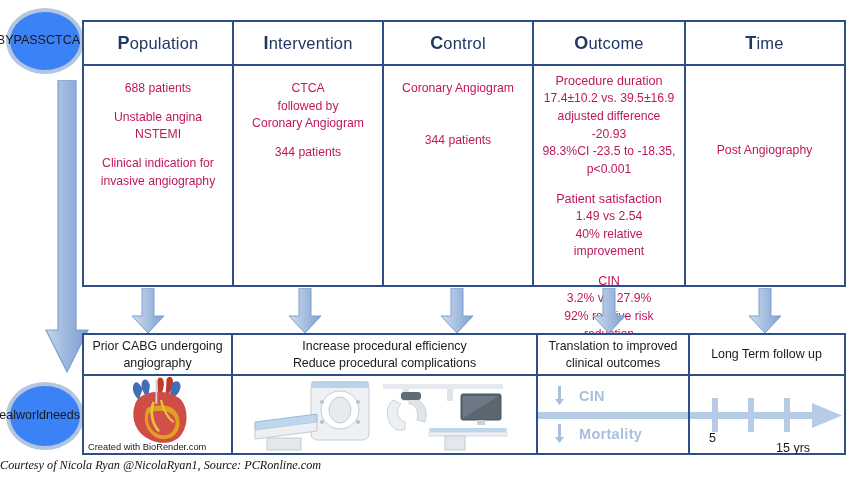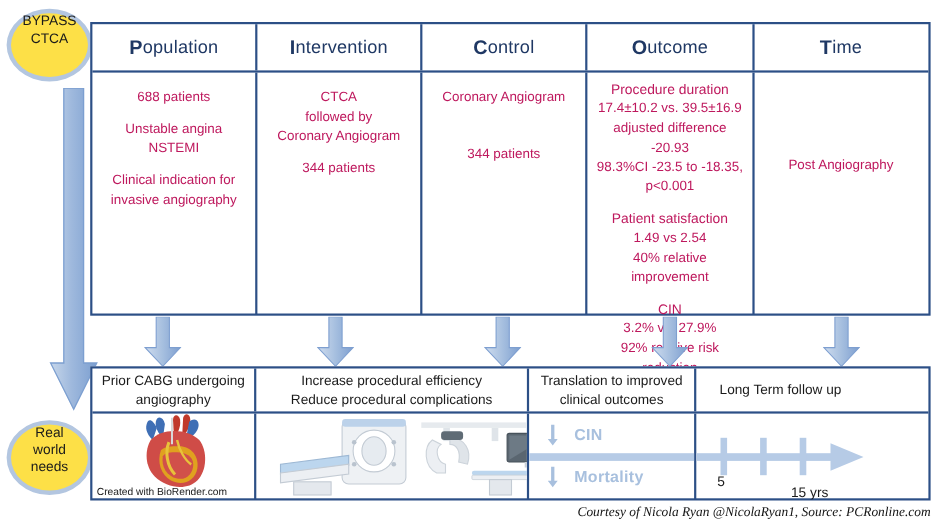--- a/index.html
+++ b/index.html
@@ -11,22 +11,22 @@
     overflow:hidden;
     position:relative;
   }
   #stage{position:absolute;left:0;top:0;width:850px;height:478px;}
 
   
   .circle{
     position:absolute;
     border:4px solid #b3c6e0;
     border-radius:50%;
-    background:#fde047;
-    display:flex;flex-direction:column;align-items:center;justify-content:flex-start;
+    background:#3b82f6;
+    display:flex;align-items:center;justify-content:flex-end;
     text-align:center;
     font-size:12.5px;
     line-height:1.25;
     color:#1a1a1a;
     box-sizing:border-box;
   }
   #circle-bypass{left:6px;top:8px;width:78px;height:66px;}
   #circle-real{left:6px;top:382px;width:78px;height:68px;}
   .circle span{display:block;}
 
@@ -97,42 +97,41 @@
     font-size:12.4px;line-height:1.3;color:#1a1a1a;padding:0 4px;
   }
   .sh:last-child{border-right:none;align-items:center;}
   .sb{
     position:relative;
     border-right:2.5px solid #2c4f86;box-sizing:border-box;
     overflow:hidden;
   }
   .sb:last-child{border-right:none;}
   .b1{width:149px;}
-  .b2{width:248px;}
+  .b2{width:305px;}
   .b3{width:152px;}
   .b4{width:153px;}
 
   .biorender{
     position:absolute;left:4px;bottom:2px;
     font-size:9.3px;color:#1a1a1a;
   }
 
   .outcome-item{
     position:absolute;
     display:flex;align-items:center;
     font-size:14.5px;font-weight:bold;color:#a8c0de;
     letter-spacing:.3px;
   }
   .outcome-item .dnarr{margin-right:14px;display:inline-block;}
 
   .tl-num{position:absolute;font-size:12.5px;color:#1a1a1a;}
 
   .credit{
     position:absolute;left:0;top:458px;width:846px;
-    text-align:right;
     font-style:italic;font-size:12.2px;color:#111;
     font-family:"Liberation Serif", serif;
   }
 </style>
 </head>
 <body>
 
 <div id="stage">
 
   <div class="circle" id="circle-bypass">

